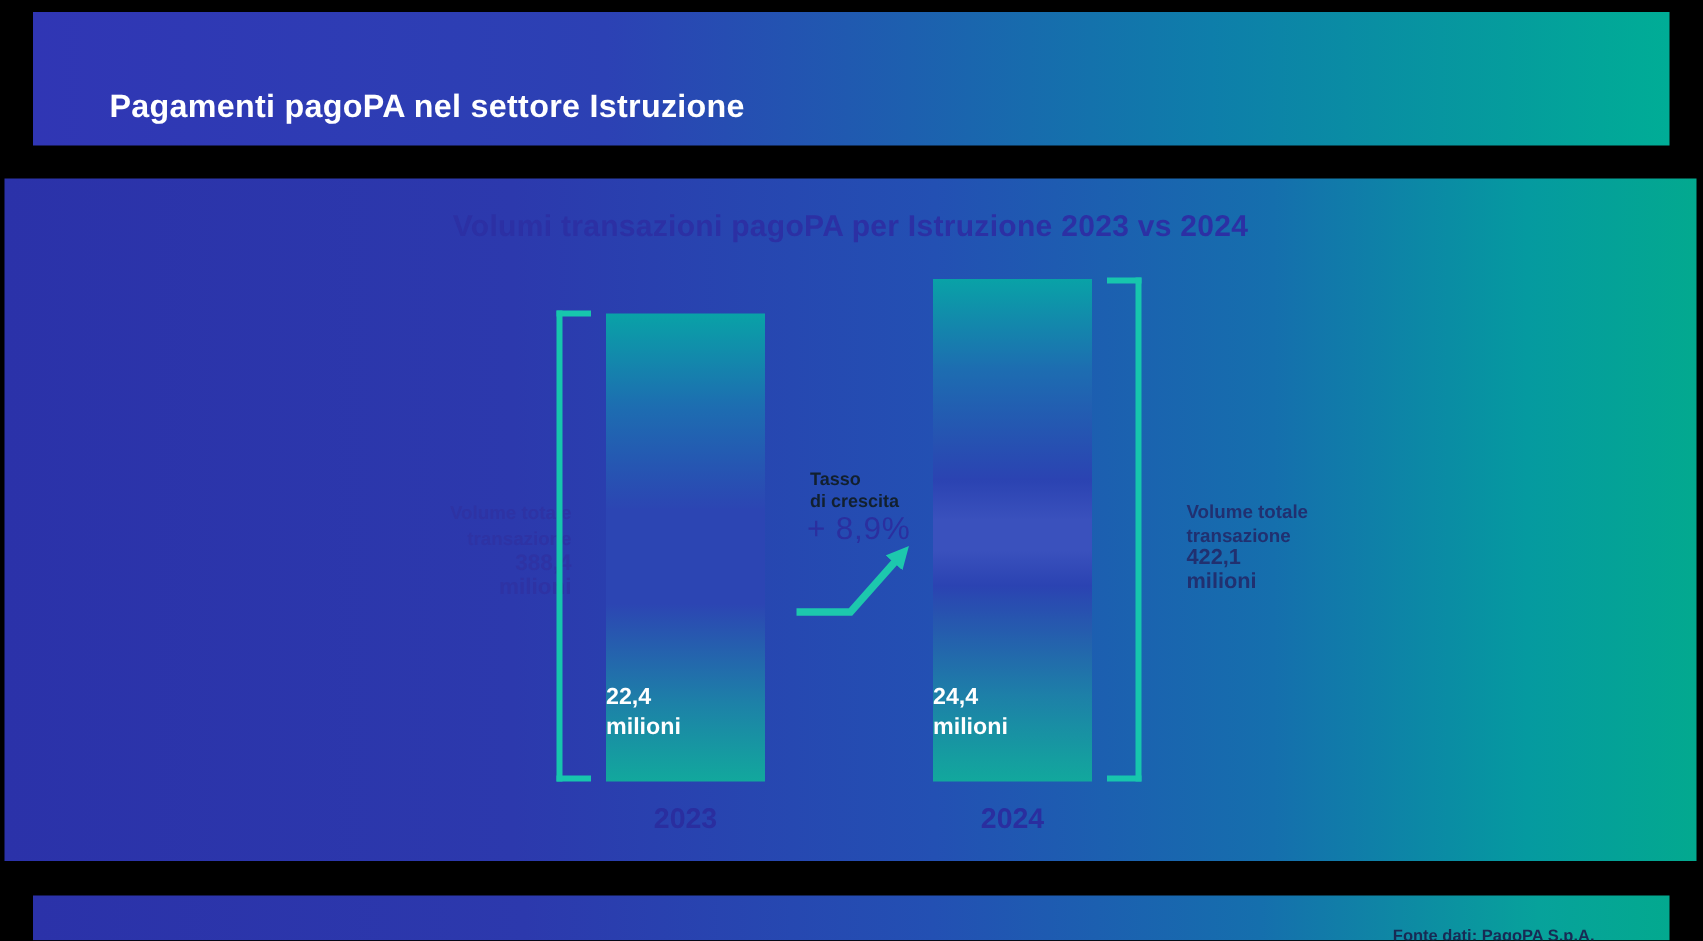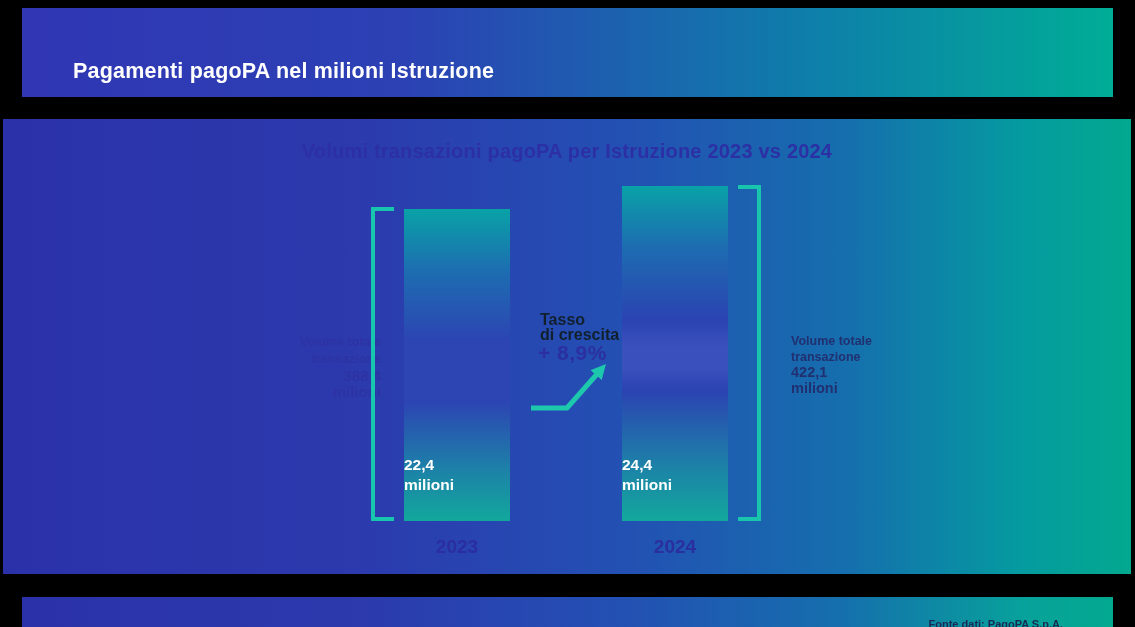--- a/index.html
+++ b/index.html
@@ -47,25 +47,25 @@
   .bar-2024 {
     left:619px; top:67px; height:335px;
     background:linear-gradient(180deg,#09a2a7 0%,#1d6db1 18%,#2b43b2 40%,#3a51bd 48%,#3a51bd 54%,#2b43b2 61%,#1d80a8 83%,#12a89d 100%);
   }
   .bar-label {
     position:absolute; left:0; bottom:26px; width:100%; text-align:left;
     color:#ffffff; font-size:15.5px; font-weight:bold; line-height:20px;
   }
   .growth-label {
     position:absolute; left:537px; top:193px; color:#12202e;
-    font-size:16px; font-weight:bold; line-height:15px;
+    font-size:12px; font-weight:bold; line-height:15px;
   }
   .growth-value {
     position:absolute; left:535px; top:222px; color:#2b2f9f;
-    font-size:21px; font-weight:bold; letter-spacing:0.5px;
+    font-size:21px; font-weight:normal; letter-spacing:0.5px;
   }
   .growth-arrow { position:absolute; left:525px; top:237px; }
   .x-label {
     position:absolute; top:417px; width:106px; text-align:center;
     color:#2a2e9f; font-size:19px; font-weight:bold;
   }
   .x-2023 { left:401px; }
   .x-2024 { left:619px; }
   
   .footer-bar {
@@ -76,21 +76,21 @@
     position:absolute; right:50px; top:8px; color:#182a54;
     font-size:11px; font-weight:bold;margin-top:13px;
   }
 </style>
 </head>
 <body>
 
 <div class="slide">
 
   <header class="header-bar">
-    <div class="header-title">Pagamenti pagoPA nel milioni Istruzione</div>
+    <div class="header-title">Pagamenti pagoPA nel settore Istruzione</div>
   </header>
 
   <main class="main-area">
 
     <div class="chart-title">Volumi transazioni pagoPA per Istruzione 2023 vs 2024</div>
 
     <div class="annot annot-left">
       <div>Volume totale</div>
       <div>transazione</div>
       <div class="annot-value">388,4</div>

